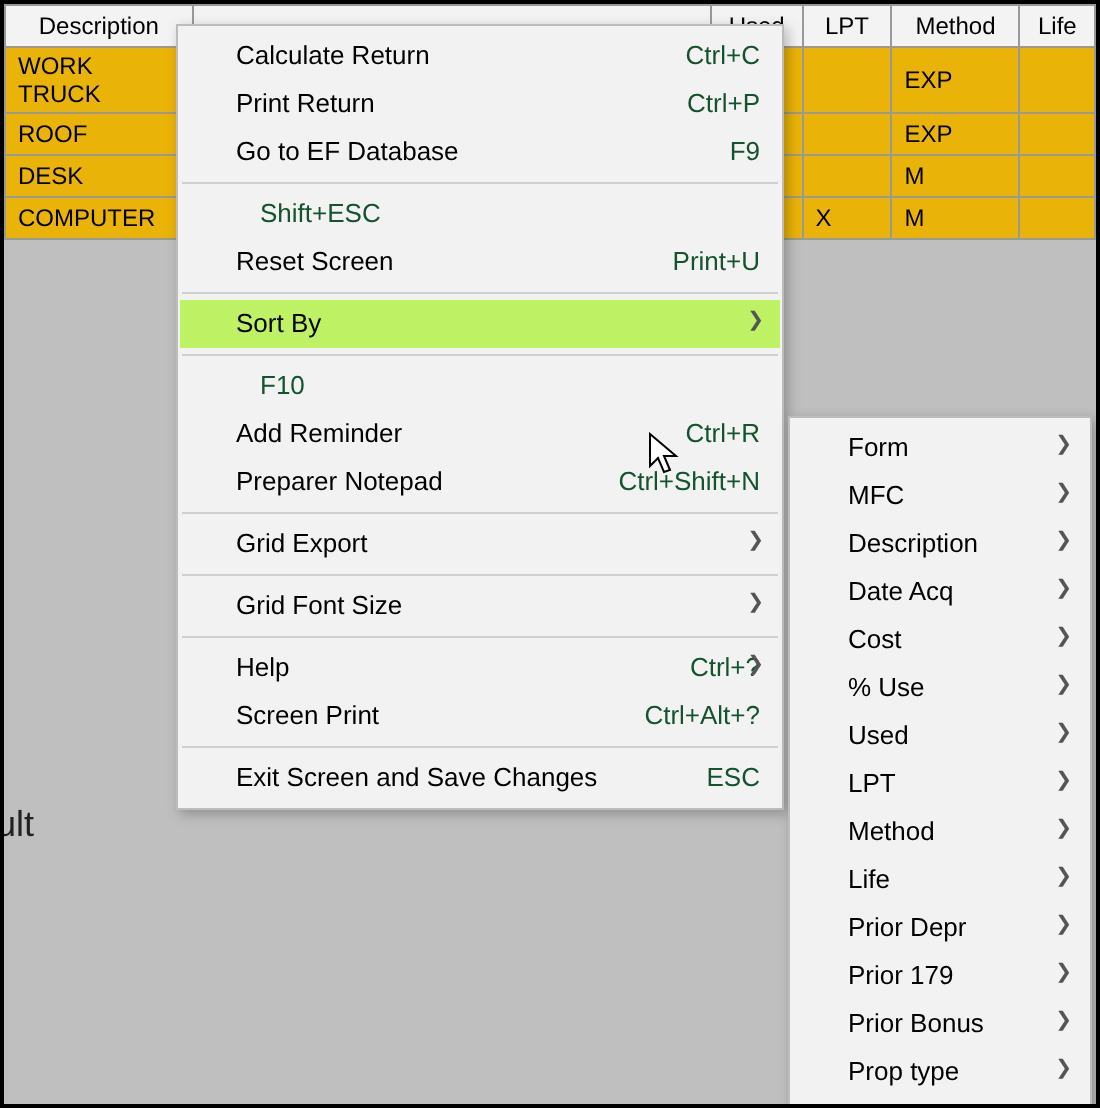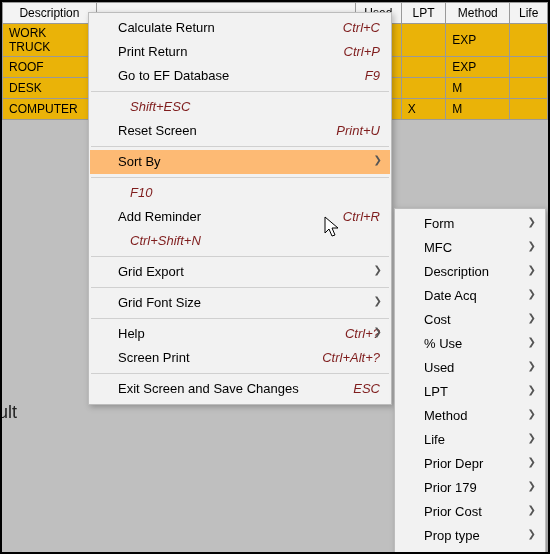--- a/index.html
+++ b/index.html
@@ -64,34 +64,34 @@
   }
   .menu-item {
     display: flex;
     align-items: flex-start;
     padding: 4px 10px 4px 28px;
     position: relative;
     white-space: nowrap;
     height: 16px;
   }
   .menu-item .label { flex: 1; }
-  .menu-item .shortcut { color: #7f1d1d; margin-left: 12px; font-style: italic; }
+  .menu-item .shortcut { color: #14532d; margin-left: 12px; }
   .menu-item .arrow {
     position: absolute;
     right: 8px;
     font-size: 10px;
     color: #555;
   }
   .menu-sep {
     height: 1px;
     background: #d0d0d0;
     margin: 3px 1px;
   }
   .menu-item.hover {
-    background: #fdba74;
+    background: #bef264;
   }
   .cursor {
     position: absolute;
     left: 322px;
     top: 214px;
     pointer-events: none;
   }
   .checkmark {
     text-align: center;
   }
@@ -178,20 +178,21 @@
     </div>
     <div class="menu-sep"></div>
     <div class="menu-item">
       <span class="shortcut">F10</span>
     </div>
     <div class="menu-item">
       <span class="label">Add Reminder</span>
       <span class="shortcut">Ctrl+R</span>
     </div>
     <div class="menu-item">
+      <span class="label">Preparer Notepad</span>
       <span class="shortcut">Ctrl+Shift+N</span>
     </div>
     <div class="menu-sep"></div>
     <div class="menu-item">
       <span class="label">Grid Export</span>
       <span class="arrow">❯</span>
     </div>
     <div class="menu-sep"></div>
     <div class="menu-item">
       <span class="label">Grid Font Size</span>
@@ -256,21 +257,21 @@
     </div>
     <div class="menu-item">
       <span class="label">Prior Depr</span>
       <span class="arrow">❯</span>
     </div>
     <div class="menu-item">
       <span class="label">Prior 179</span>
       <span class="arrow">❯</span>
     </div>
     <div class="menu-item">
-      <span class="label">Prior Cost</span>
+      <span class="label">Prior Bonus</span>
       <span class="arrow">❯</span>
     </div>
     <div class="menu-item">
       <span class="label">Prop type</span>
       <span class="arrow">❯</span>
     </div>
     <div class="menu-item">
       <span class="label">GrpSale #</span>
     </div>
   </div>

